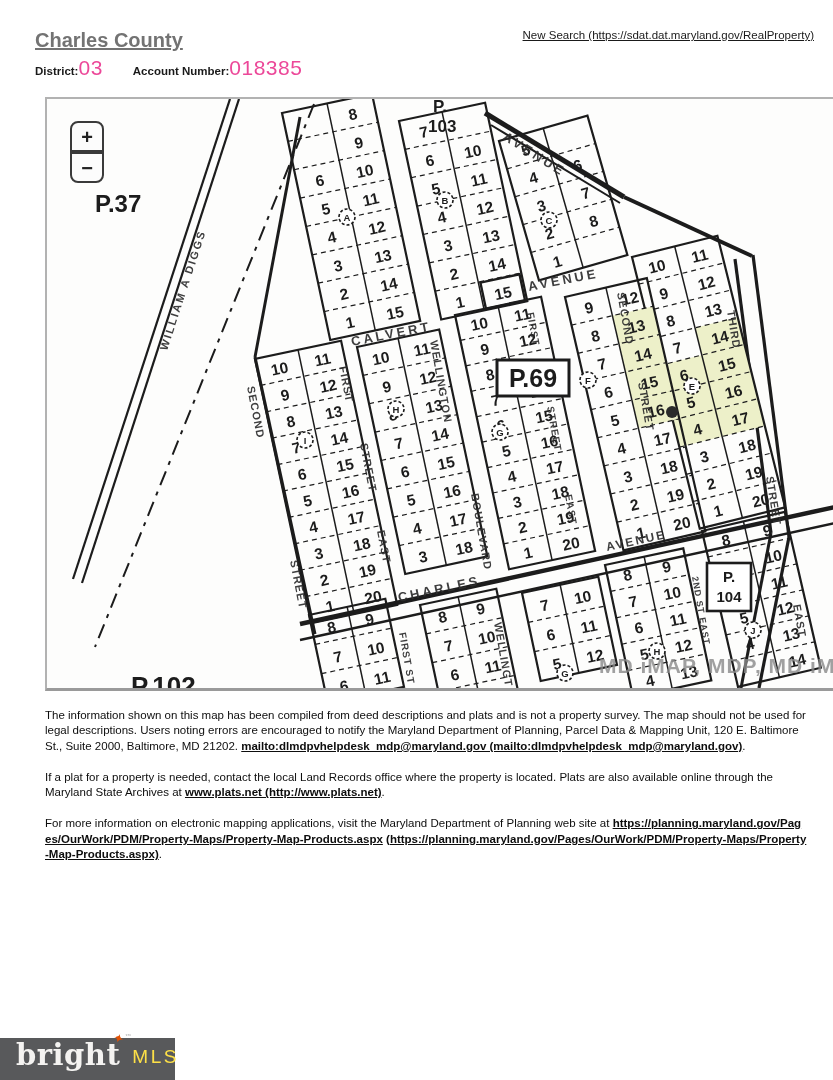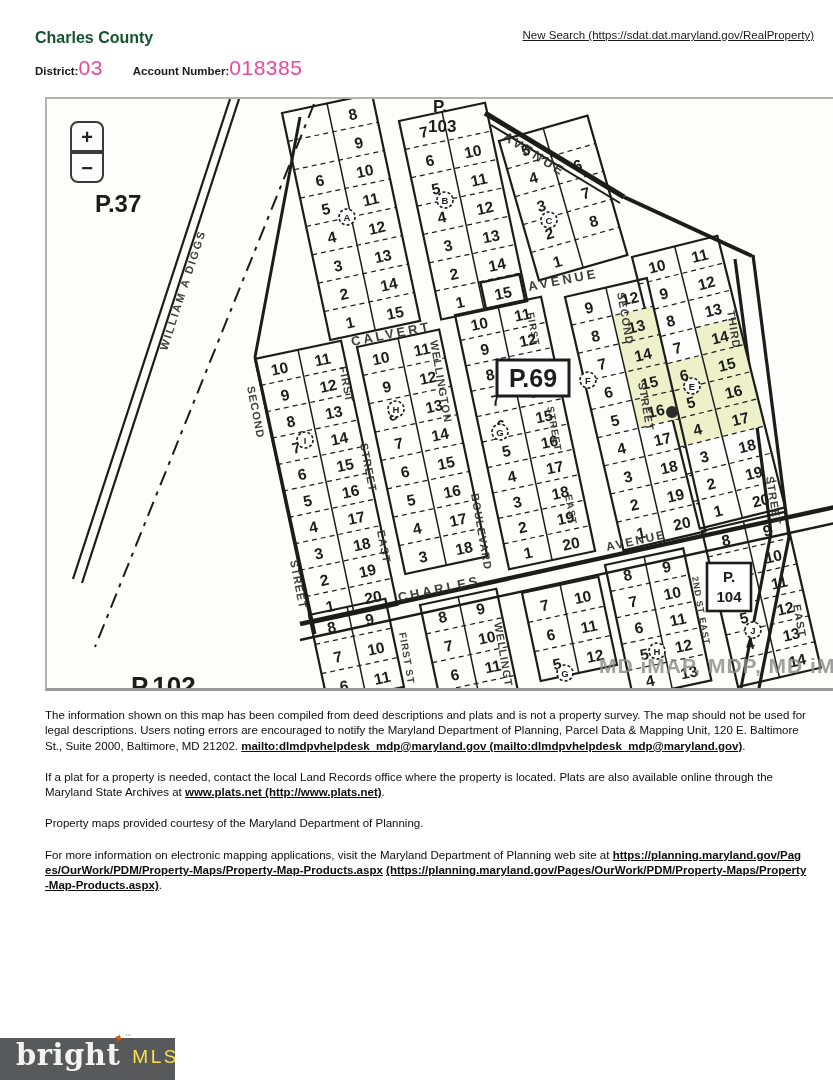--- a/index.html
+++ b/index.html
@@ -1,21 +1,21 @@
 <!DOCTYPE html>
 <html><head>
 <meta charset="utf-8">
 <style>
   html,body{margin:0;padding:0;}
   body{
     width:833px;height:1080px;position:relative;overflow:hidden;
     background:#ffffff;font-family:"Liberation Sans",sans-serif;color:#111;
   }
   
-  #county{position:absolute;left:35px;top:29px;font-size:16px;font-weight:bold;color:#14532d;}
+  #county{position:absolute;left:35px;top:29px;font-size:20px;font-weight:bold;color:#737373;text-decoration:underline;}
   #newsearch{position:absolute;right:19px;top:29px;font-size:11.5px;font-weight:normal;
     text-decoration:underline;color:#1a1a1a;cursor:pointer;}
   #idrow{position:absolute;left:35px;top:56px;display:flex;align-items:baseline;}
   .small-label{font-size:11.5px;font-weight:bold;color:#1a1a1a;}
   .big-value{font-size:21px;font-weight:normal;color:#ec4899;letter-spacing:.5px;}
   #acct-label{margin-left:30px;}
   
   #map-frame{
     position:absolute;left:45px;top:97px;width:788px;height:589px;
     border:2px solid #b2b2b2;border-right:none;border-bottom:3px solid #9a9a9a;
@@ -476,21 +476,20 @@
     </div>
   <div id="zoomctl">
     <div class="zbtn" id="zoom-in">+</div>
     <div class="zbtn" id="zoom-out">−</div>
   </div>
 </div>
 
 <div id="footer">
     <div class="para"><span>The information shown on this map has been compiled from deed descriptions and plats and is not a property survey. The map should not be used for legal descriptions. Users noting errors are encouraged to notify the Maryland Department of Planning, Parcel Data &amp; Mapping Unit, 120 E. Baltimore St., Suite 2000, Baltimore, MD 21202. </span><span class="flink">mailto:dlmdpvhelpdesk_mdp@maryland.gov (mailto:dlmdpvhelpdesk_mdp@maryland.gov)</span><span>.</span></div>
     <div class="para"><span>If a plat for a property is needed, contact the local Land Records office where the property is located. Plats are also available online through the Maryland State Archives at </span><span class="flink">www.plats.net (http://www.plats.net)</span><span>.</span></div>
-    <div class="para tight"><span>Property maps provided courtesy of the Maryland Department of Planning.</span></div>
     <div class="para"><span>For more information on electronic mapping applications, visit the Maryland Department of Planning web site at </span><span class="flink">https://planning.maryland.gov/Pages/OurWork/PDM/Property-Maps/Property-Map-Products.aspx</span><span> </span><span class="flink">(https://planning.maryland.gov/Pages/OurWork/PDM/Property-Maps/Property-Map-Products.aspx)</span><span>.</span></div>
   </div>
 
 <div id="logo">
   <span class="bright">
     <span>bright</span><span class="star">✦</span><span class="tm">™</span>
   </span>
   <span class="mls">MLS</span>
 </div>
 

